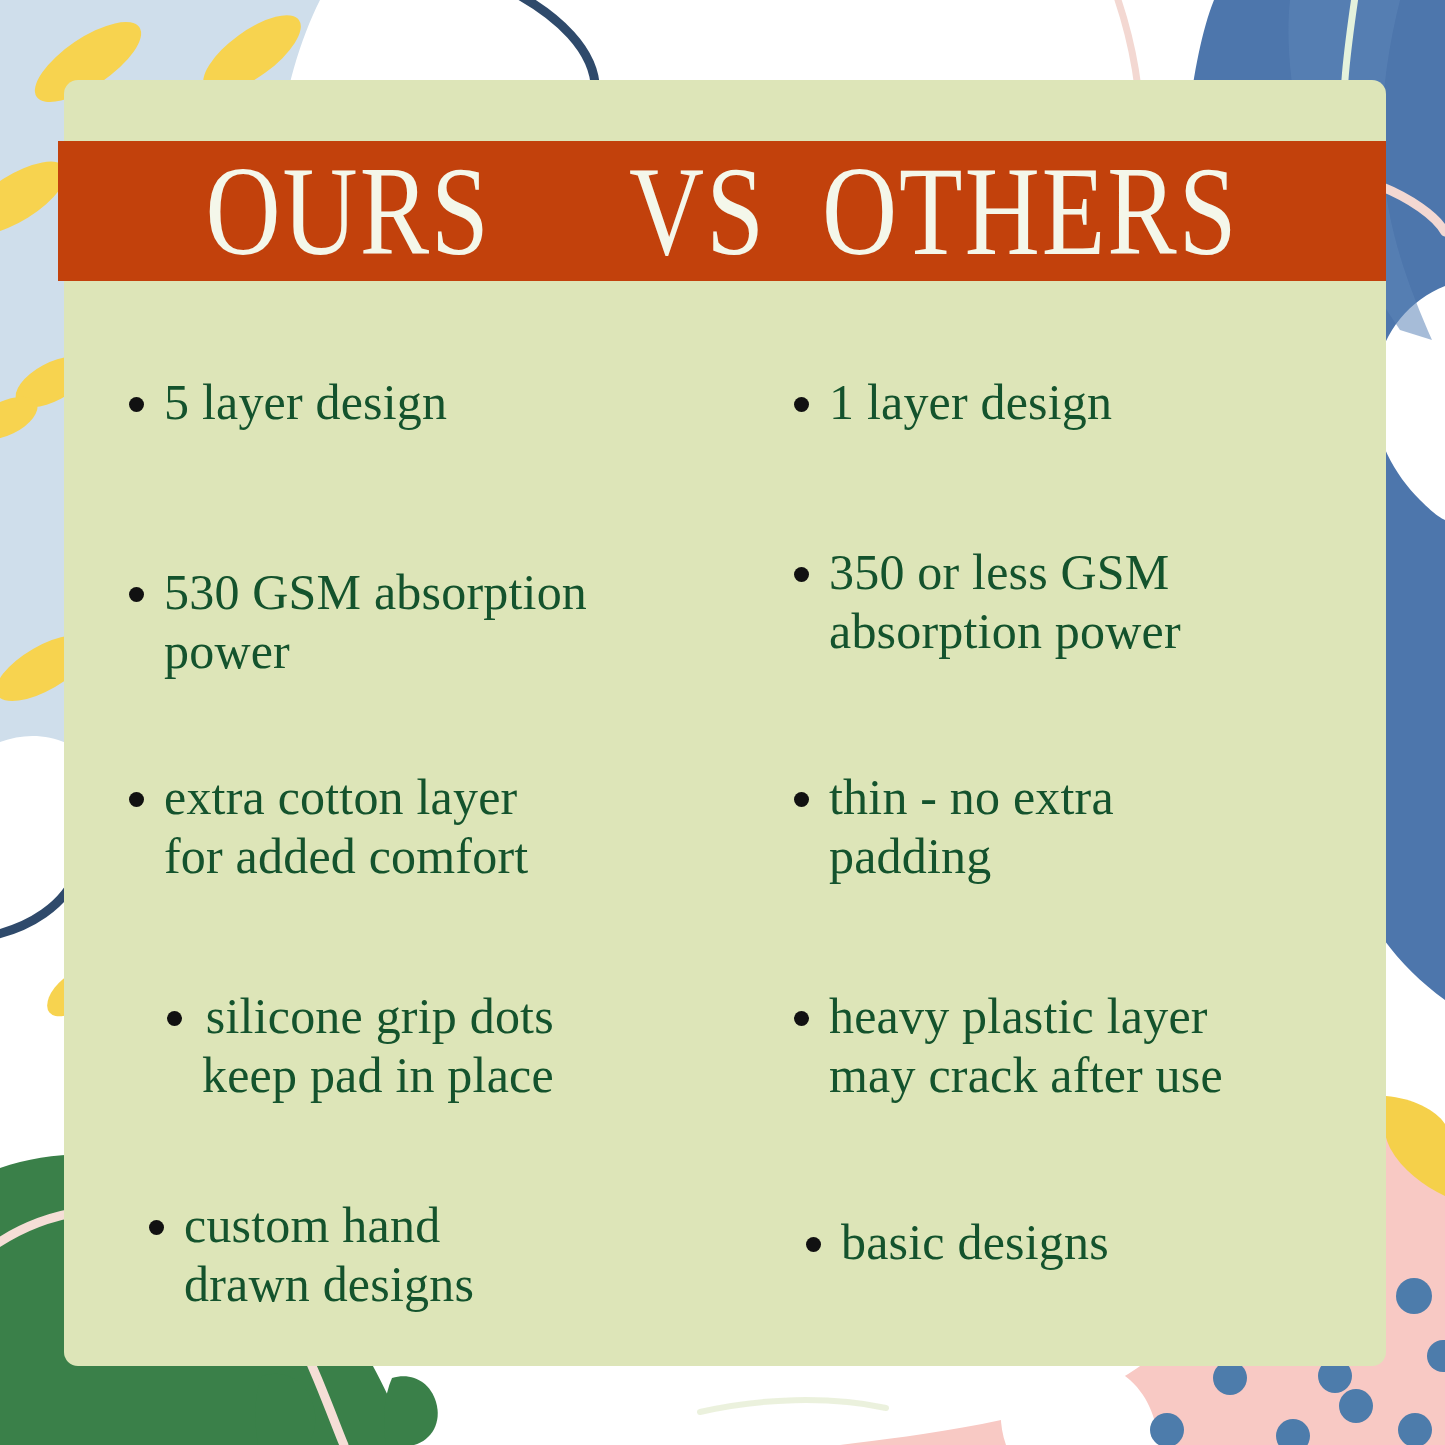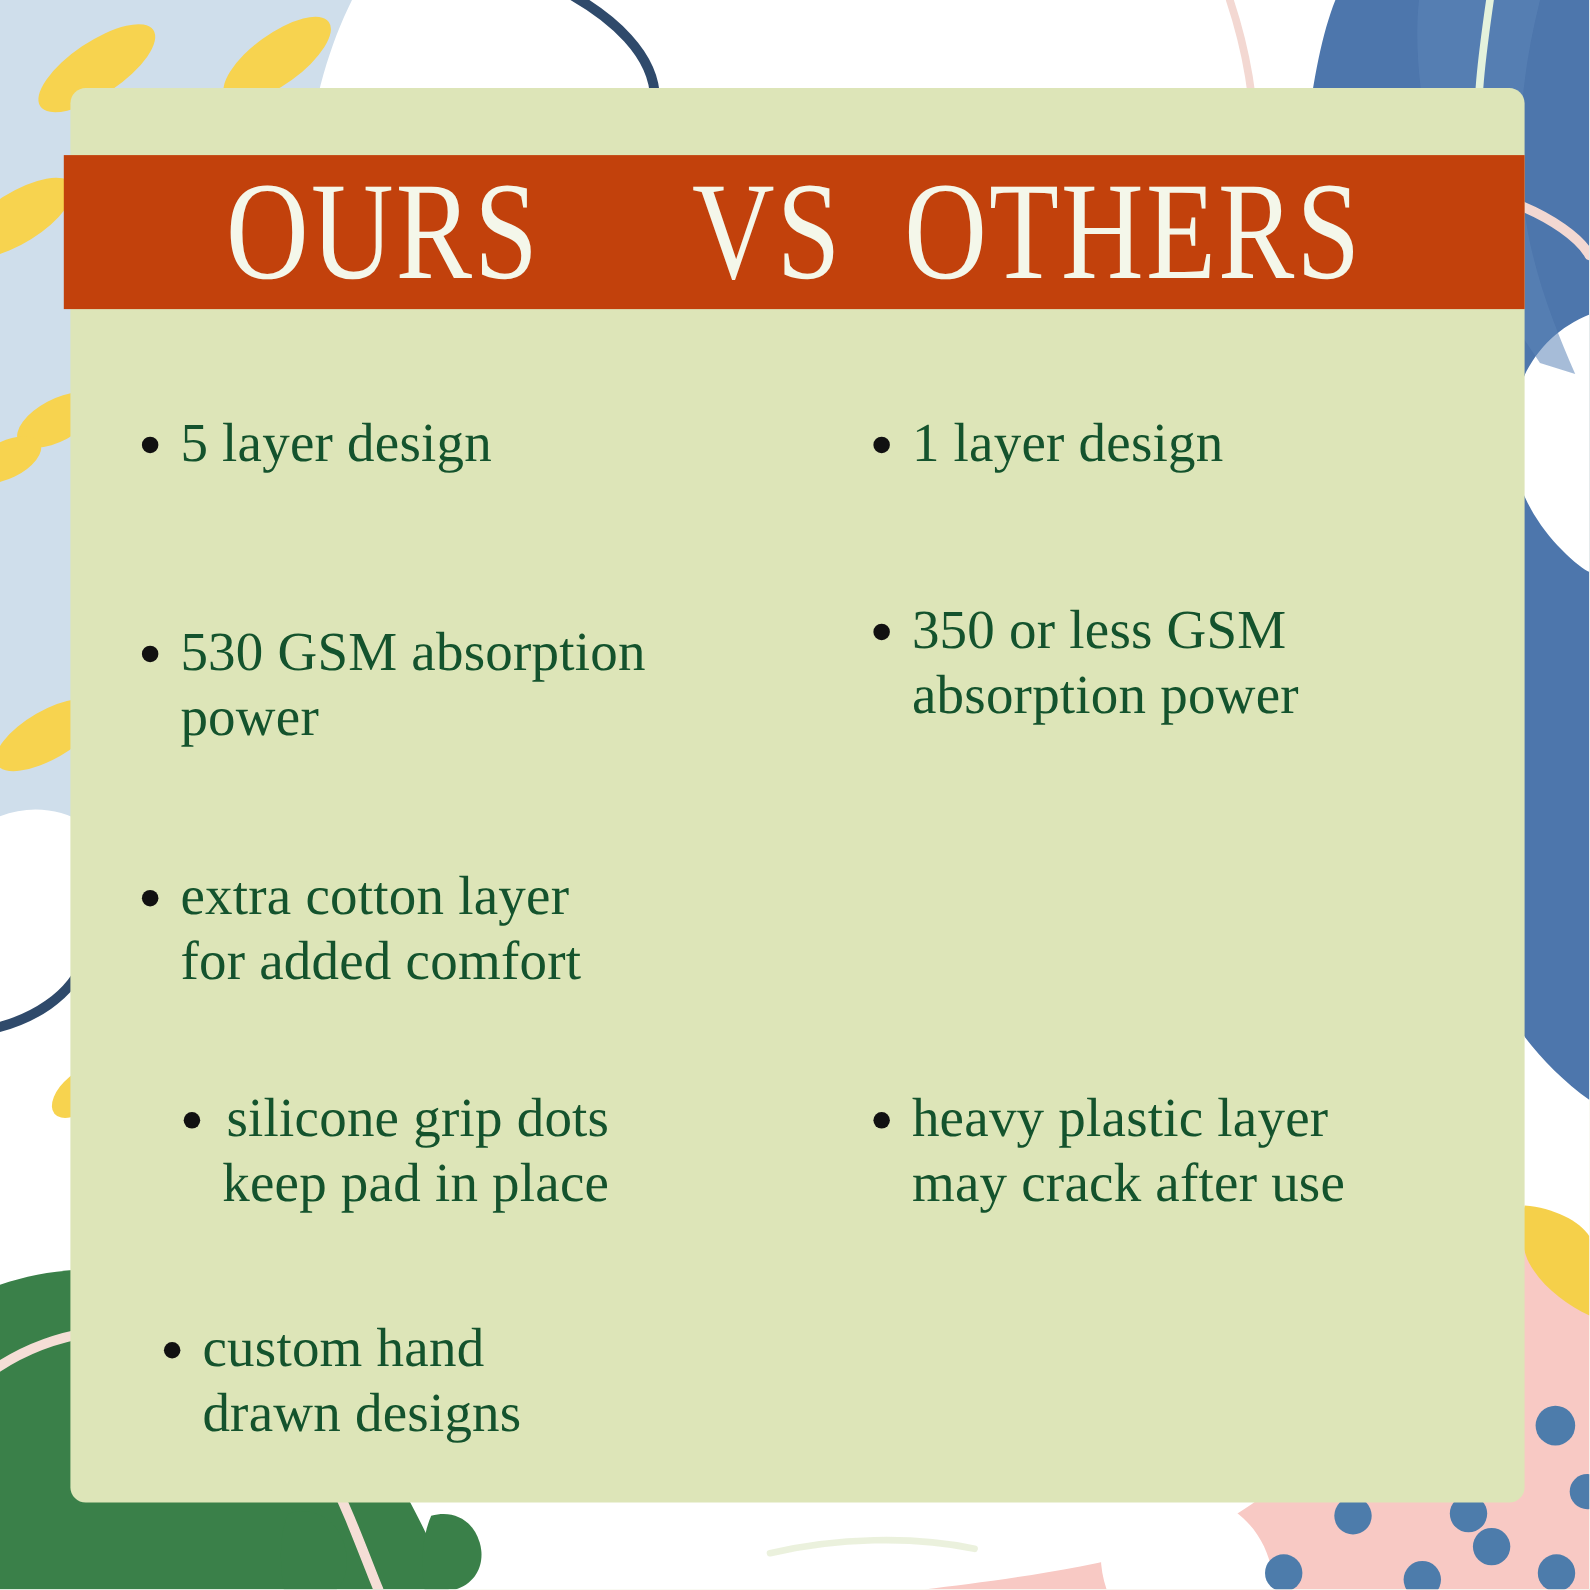--- a/index.html
+++ b/index.html
@@ -109,21 +109,21 @@
     line-height: 1.18;
     font-weight: 400;
     color: #14532d;
     white-space: pre-line;
     letter-spacing: 0.2px;
   }
 
   
   #ours-0   { left: 65px;  top: 78px;  }
   #ours-1   { left: 65px;  top: 268px; }
-  #ours-2   { left: 65px;  top: 490px; }
+  #ours-2   { left: 65px;  top: 473px; }
   #ours-3   { left: 103px;  top: 692px; text-align: right; }
   #ours-4   { left: 85px;  top: 901px; }
 
   
   #others-0 { left: 18px;  top: 78px;  }
   #others-1 { left: 18px;  top: 248px; }
   #others-2 { left: 18px;  top: 473px; }
   #others-3 { left: 18px;  top: 692px; }
   #others-4 { left: 30px;  top: 918px; }
 </style>
@@ -262,26 +262,35 @@
           <span class="bullet-dot"></span>
           <span class="bullet-text">1  layer design</span>
         </div>
 
         <div class="bullet-item" id="others-1">
           <span class="bullet-dot"></span>
           <span class="bullet-text">350 or less GSM
 absorption power</span>
         </div>
 
+        <div class="bullet-item" id="others-2">
+          <span class="bullet-dot"></span>
+          <span class="bullet-text">thin - no extra
+padding</span>
+        </div>
 
         <div class="bullet-item" id="others-3">
           <span class="bullet-dot"></span>
           <span class="bullet-text">heavy plastic layer
 may crack after use</span>
         </div>
 
+        <div class="bullet-item" id="others-4">
+          <span class="bullet-dot"></span>
+          <span class="bullet-text">basic designs</span>
+        </div>
 
       </div>
 
     </div>
   </div>
 
 </div>
 
 </body></html>

